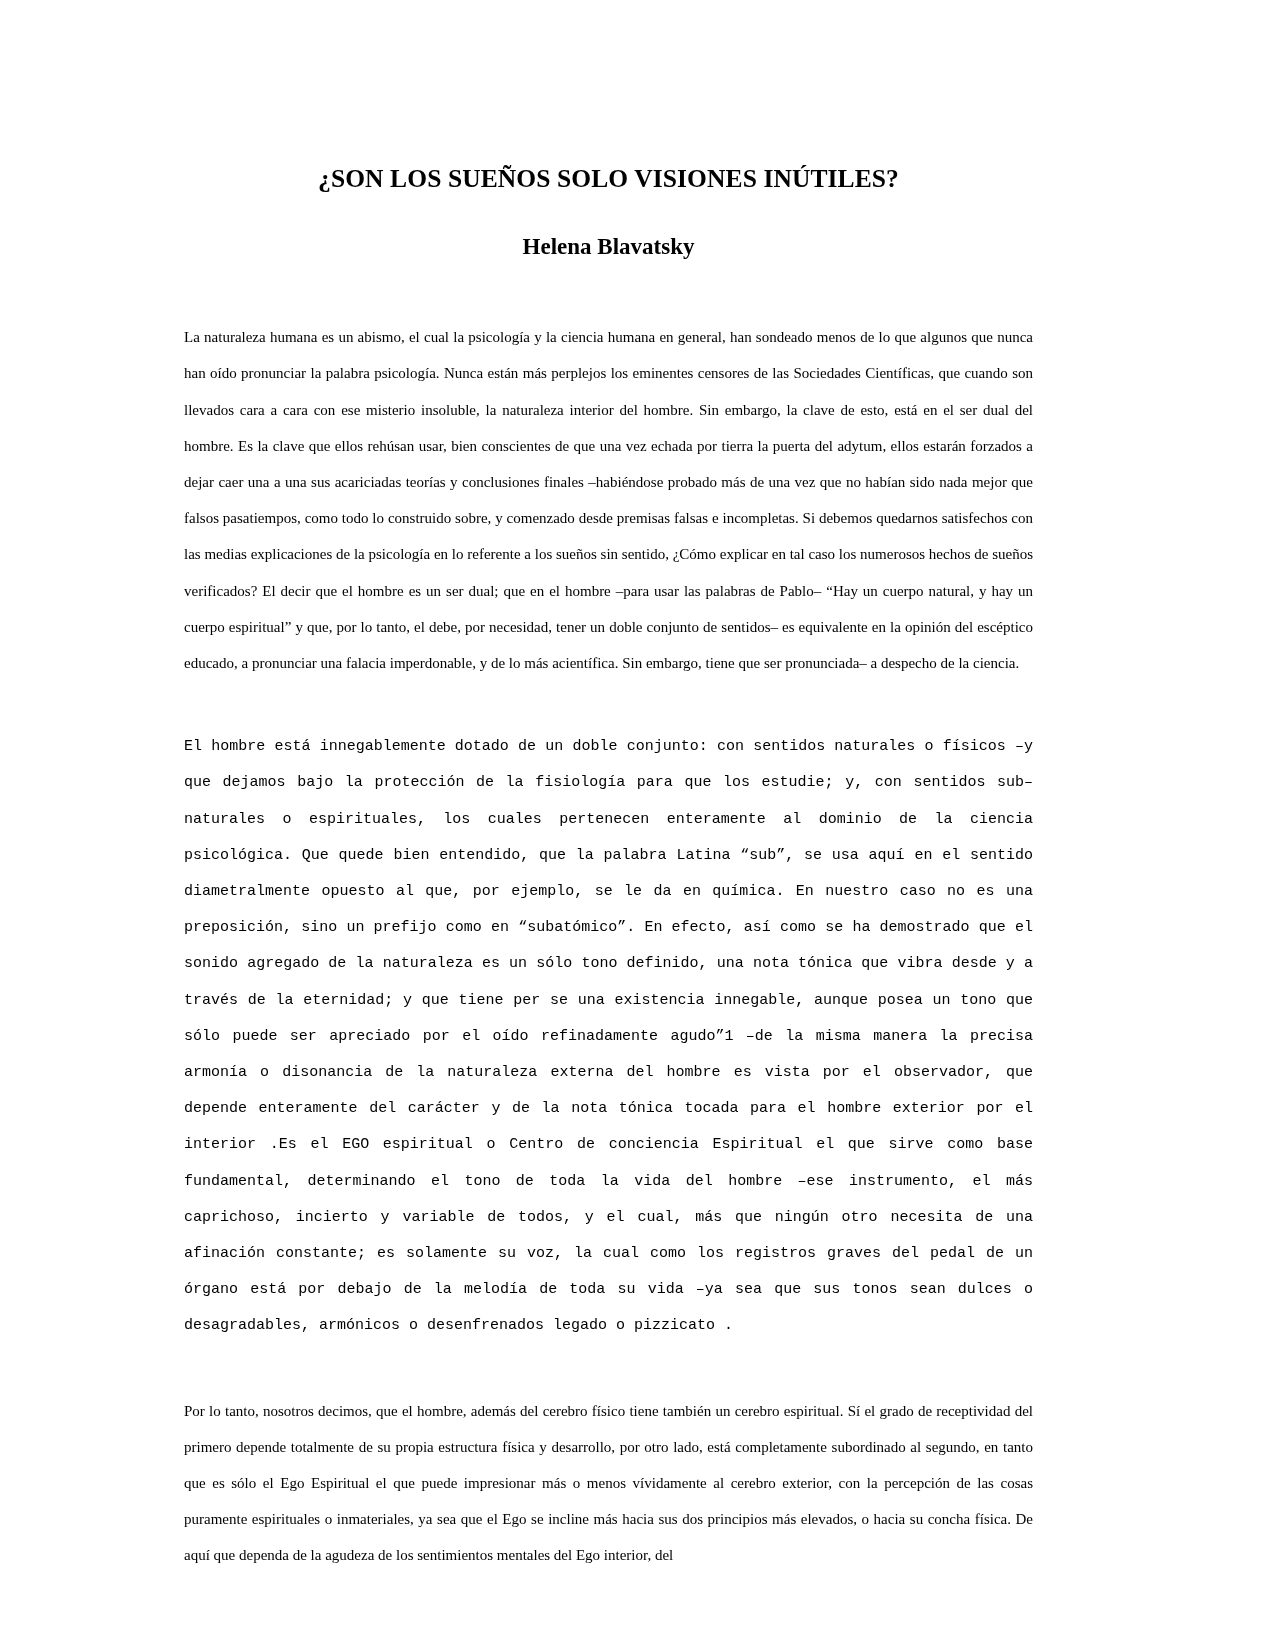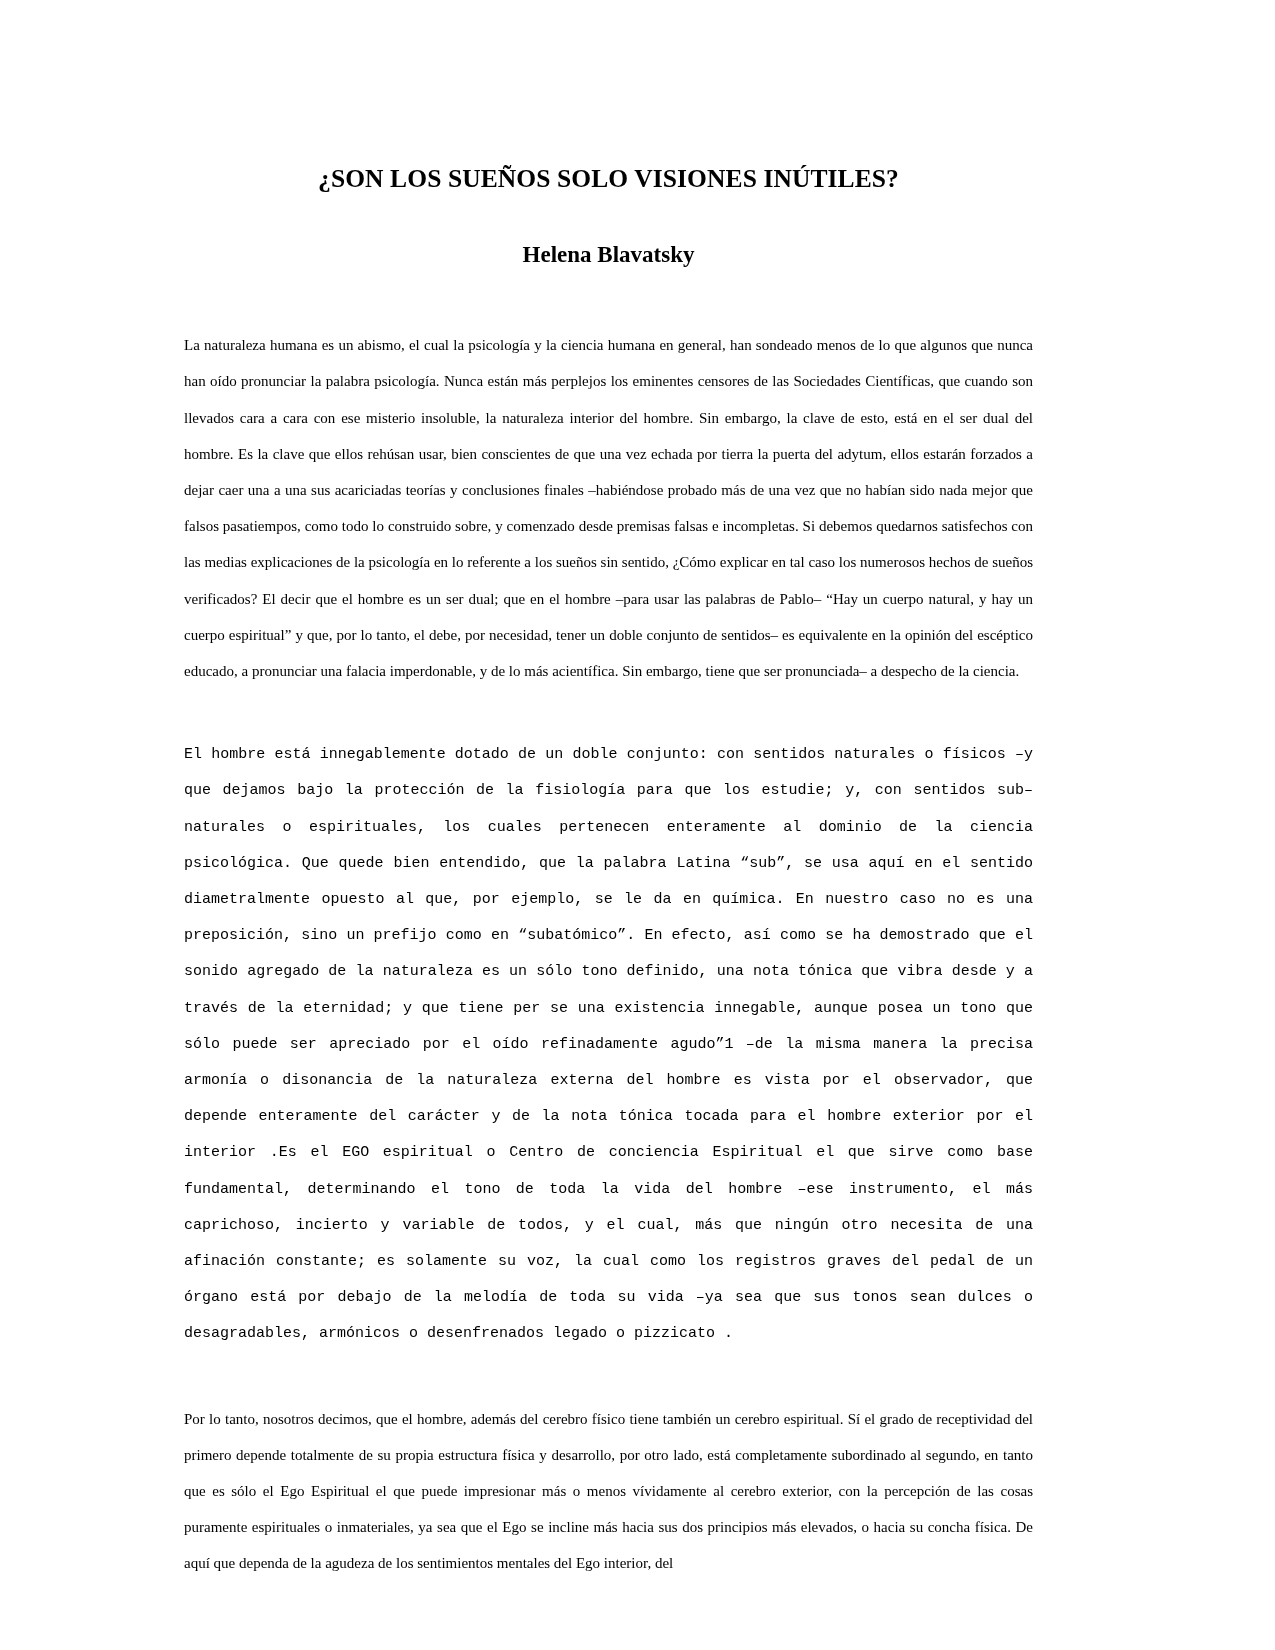--- a/index.html
+++ b/index.html
@@ -30,21 +30,21 @@
     margin: 0;
     padding: 0;
     text-align: center;
     font-weight: bold;
     font-size: 25.5px;
     line-height: 1.2;
     letter-spacing: 0.1px;
     padding-top: 164px;
   }
   .doc-author {
-    margin: 8px;
+    margin: 0;
     padding: 0;
     text-align: center;
     font-weight: bold;
     font-size: 23px;
     line-height: 1.2;
     padding-top: 38px;
   }
   .body-text {
     margin: 16px;
     padding: 0;

